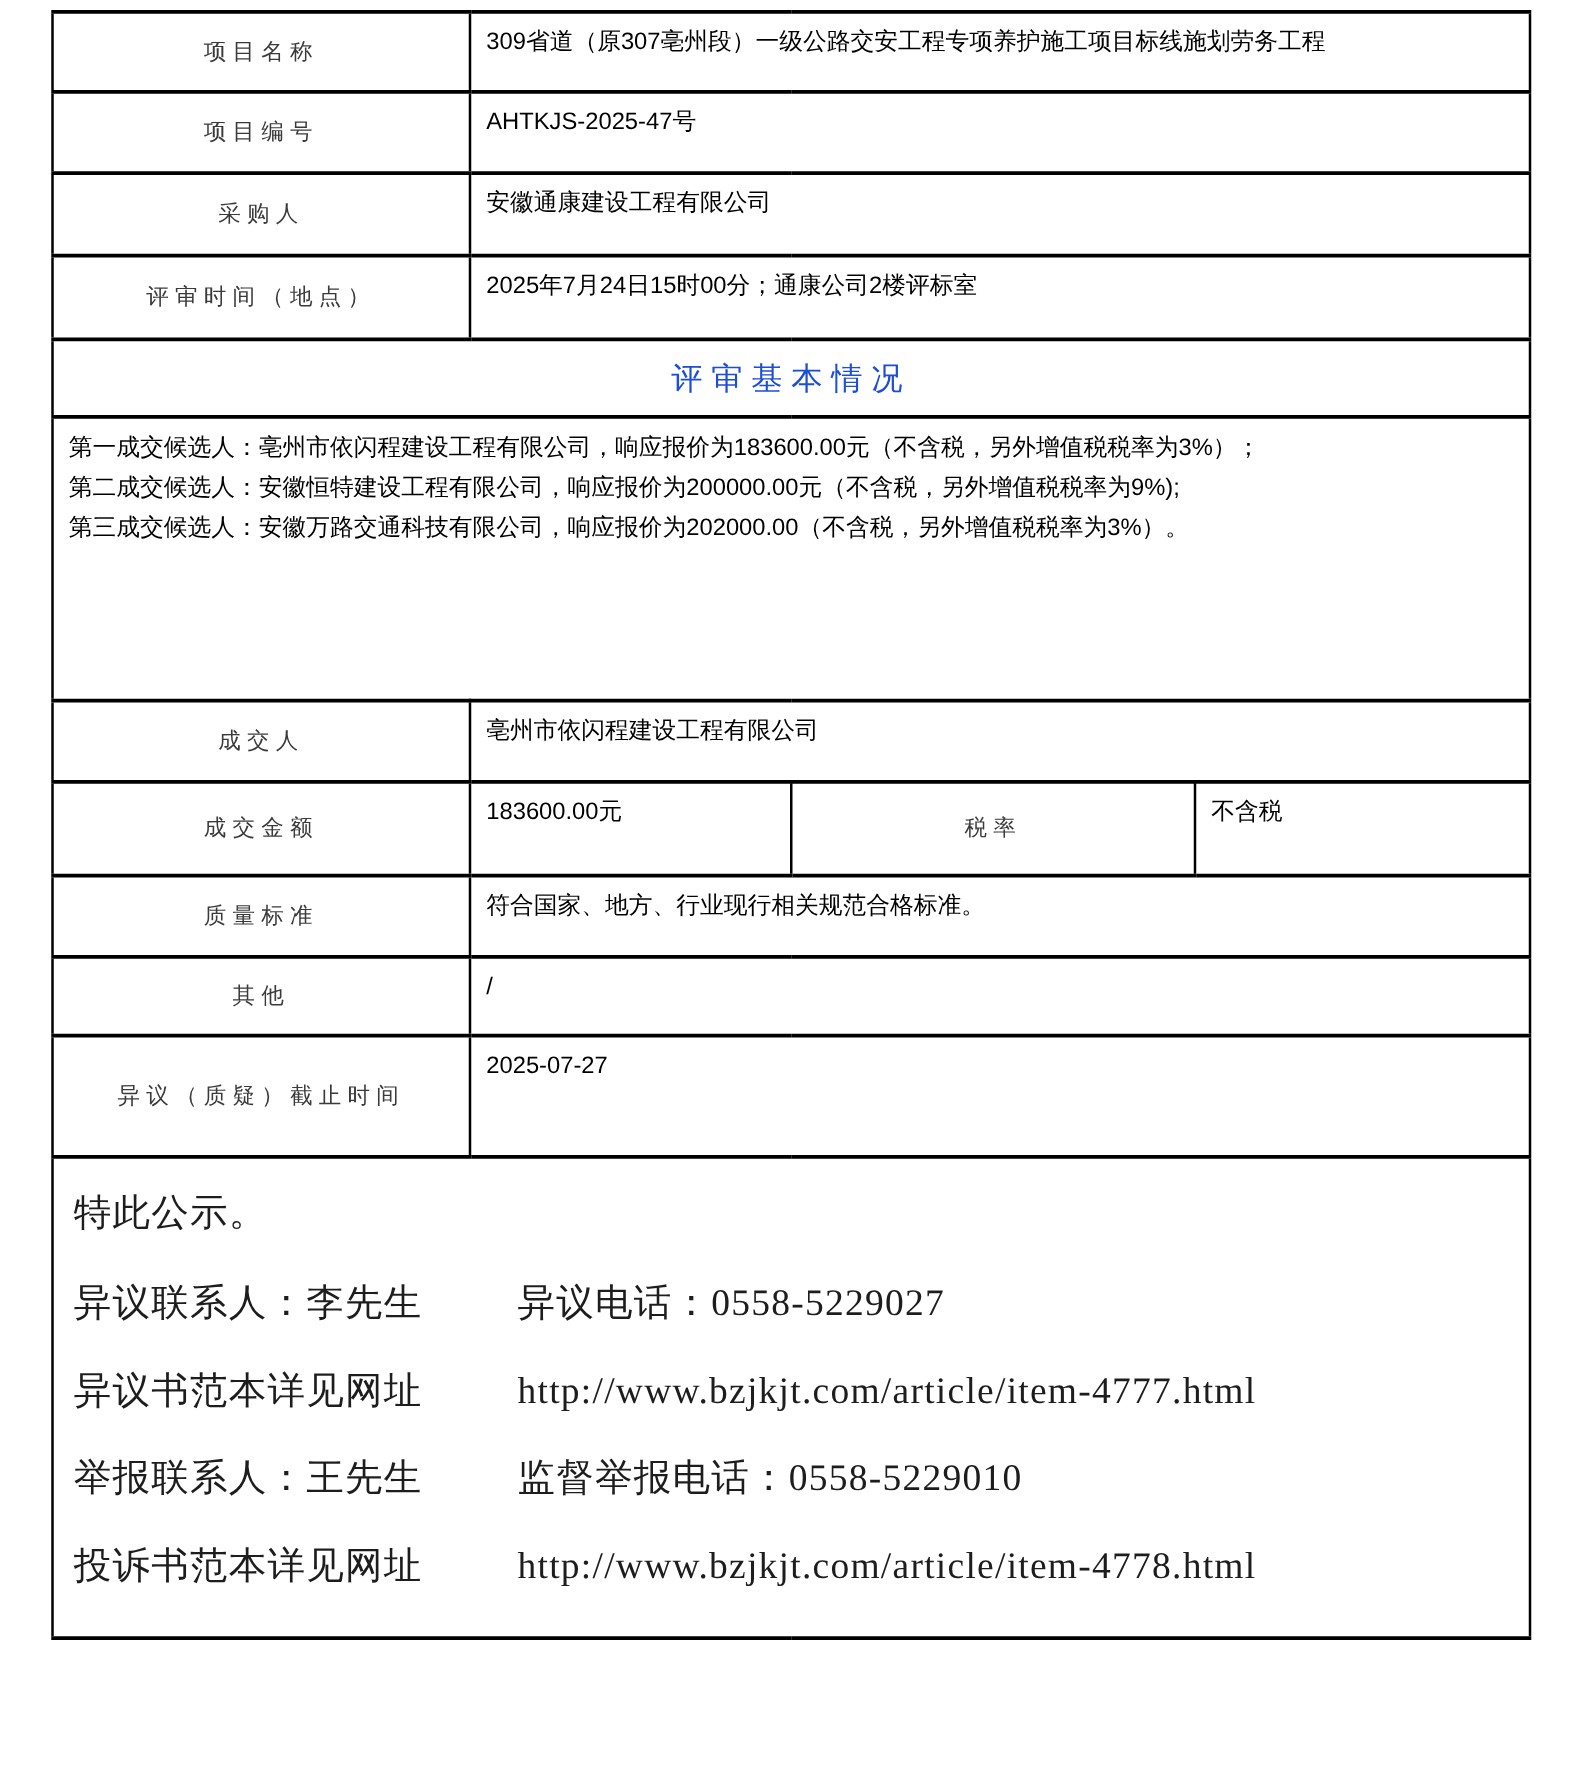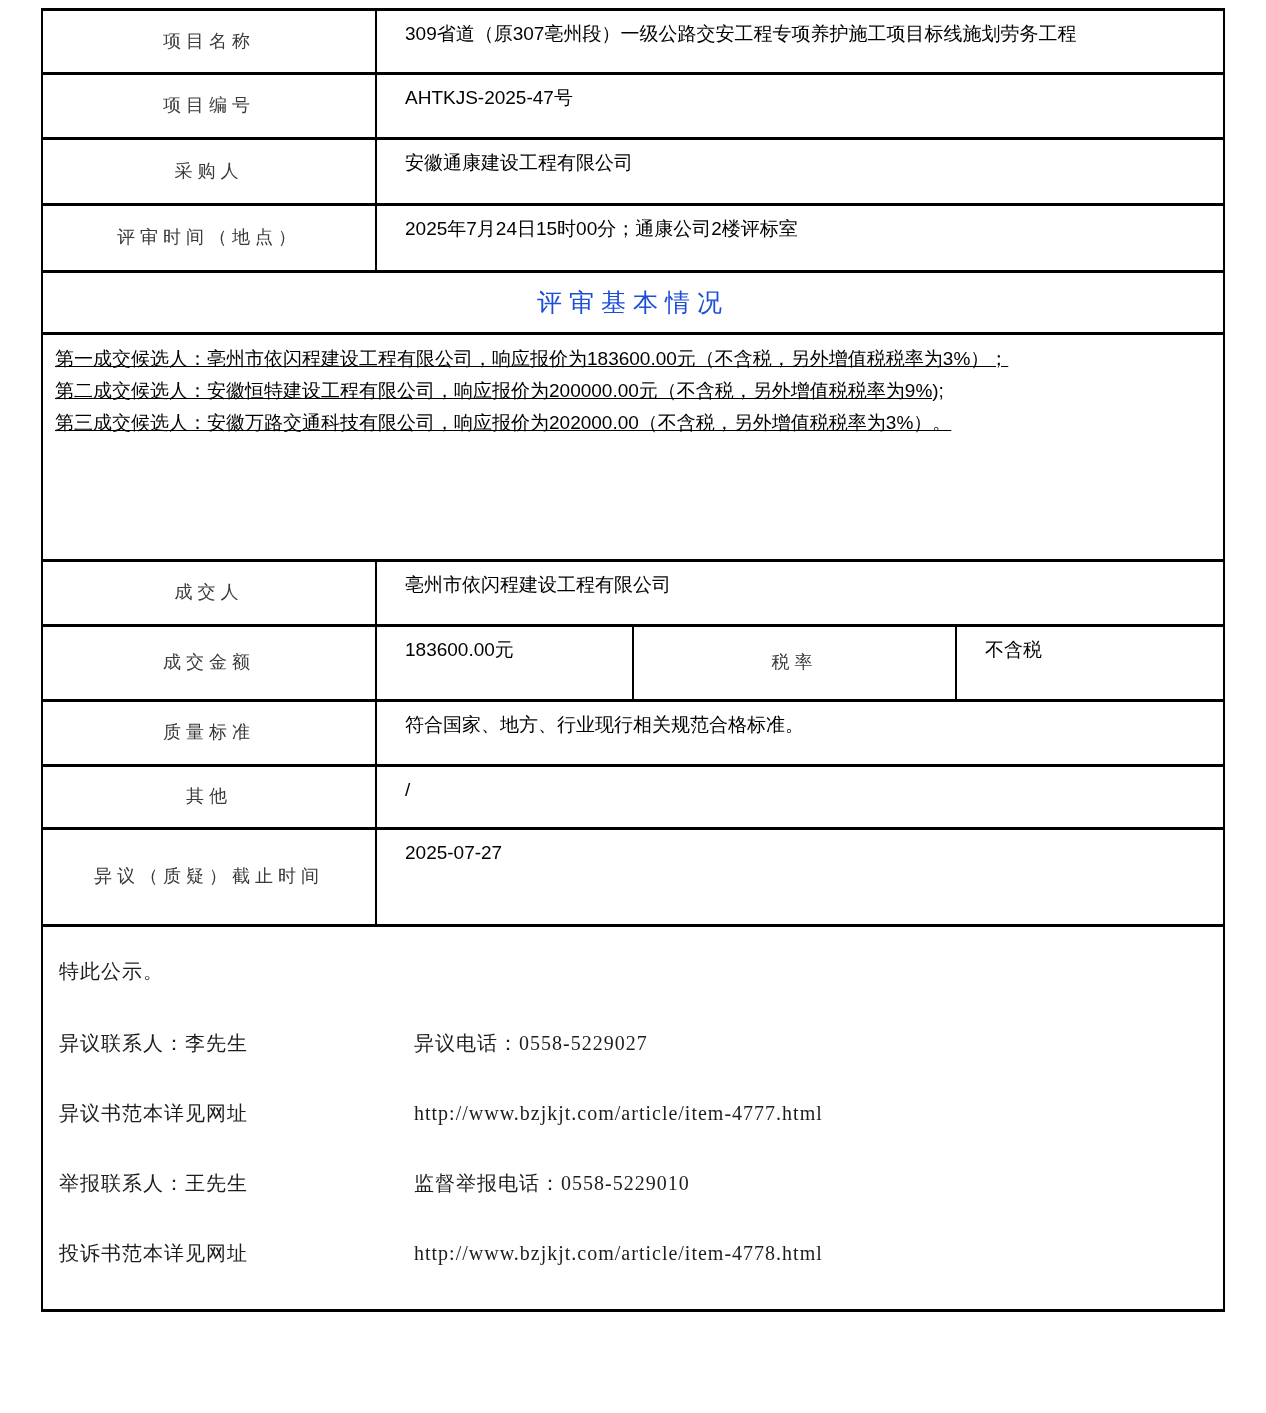--- a/index.html
+++ b/index.html
@@ -30,21 +30,21 @@
     font-size: 18px;
     letter-spacing: 5px;
     color: #3a3a3a;
     padding: 4px 26px;
     line-height: 1.55;
   }
   td.val {
     font-family: "Liberation Sans", "DejaVu Sans", sans-serif;
     font-size: 19px;
     color: #000;
-    padding: 9px 28px;
+    padding: 9px 12px;
     line-height: 1.45;
   }
   td.section-hdr {
     text-align: center;
     vertical-align: middle;
     font-size: 25px;
     letter-spacing: 7px;
     color: #1d4ed8;
     padding: 6px;
   }
@@ -52,31 +52,31 @@
     font-family: "Liberation Sans", "DejaVu Sans", sans-serif;
     font-size: 19px;
     padding: 8px 12px;
     line-height: 1.68;
   }
   tr.r-name     { height: 64px; }
   tr.r-code     { height: 65px; }
   tr.r-buyer    { height: 66px; }
   tr.r-time     { height: 67px; }
   tr.r-sechdr   { height: 62px; }
-  tr.r-cand     { height: 227px; text-decoration: underline; }
+  tr.r-cand     { height: 227px; }
   tr.r-winner   { height: 65px; }
   tr.r-amount   { height: 75px; }
   tr.r-period   { height: 96px; }
   tr.r-quality  { height: 65px; }
   tr.r-other    { height: 63px; }
   tr.r-deadline { height: 97px; }
   tr.r-footer   { height: 375px; }
   td.footer-cell {
     font-family: "Liberation Serif", "DejaVu Serif", serif;
-    font-size: 20px;
+    font-size: 30px;
     letter-spacing: 1px;
     color: #1d1d1d;
     padding: 30px 16px 0 16px;
   }
   .f-line { display: flex; margin-bottom: 42px; line-height: 28px; white-space: nowrap; }
   .f-left { min-width: 355px; }
   .f-right { }
   .f-notice { margin-bottom: 44px; line-height: 28px; }
 </style>
 </head>

